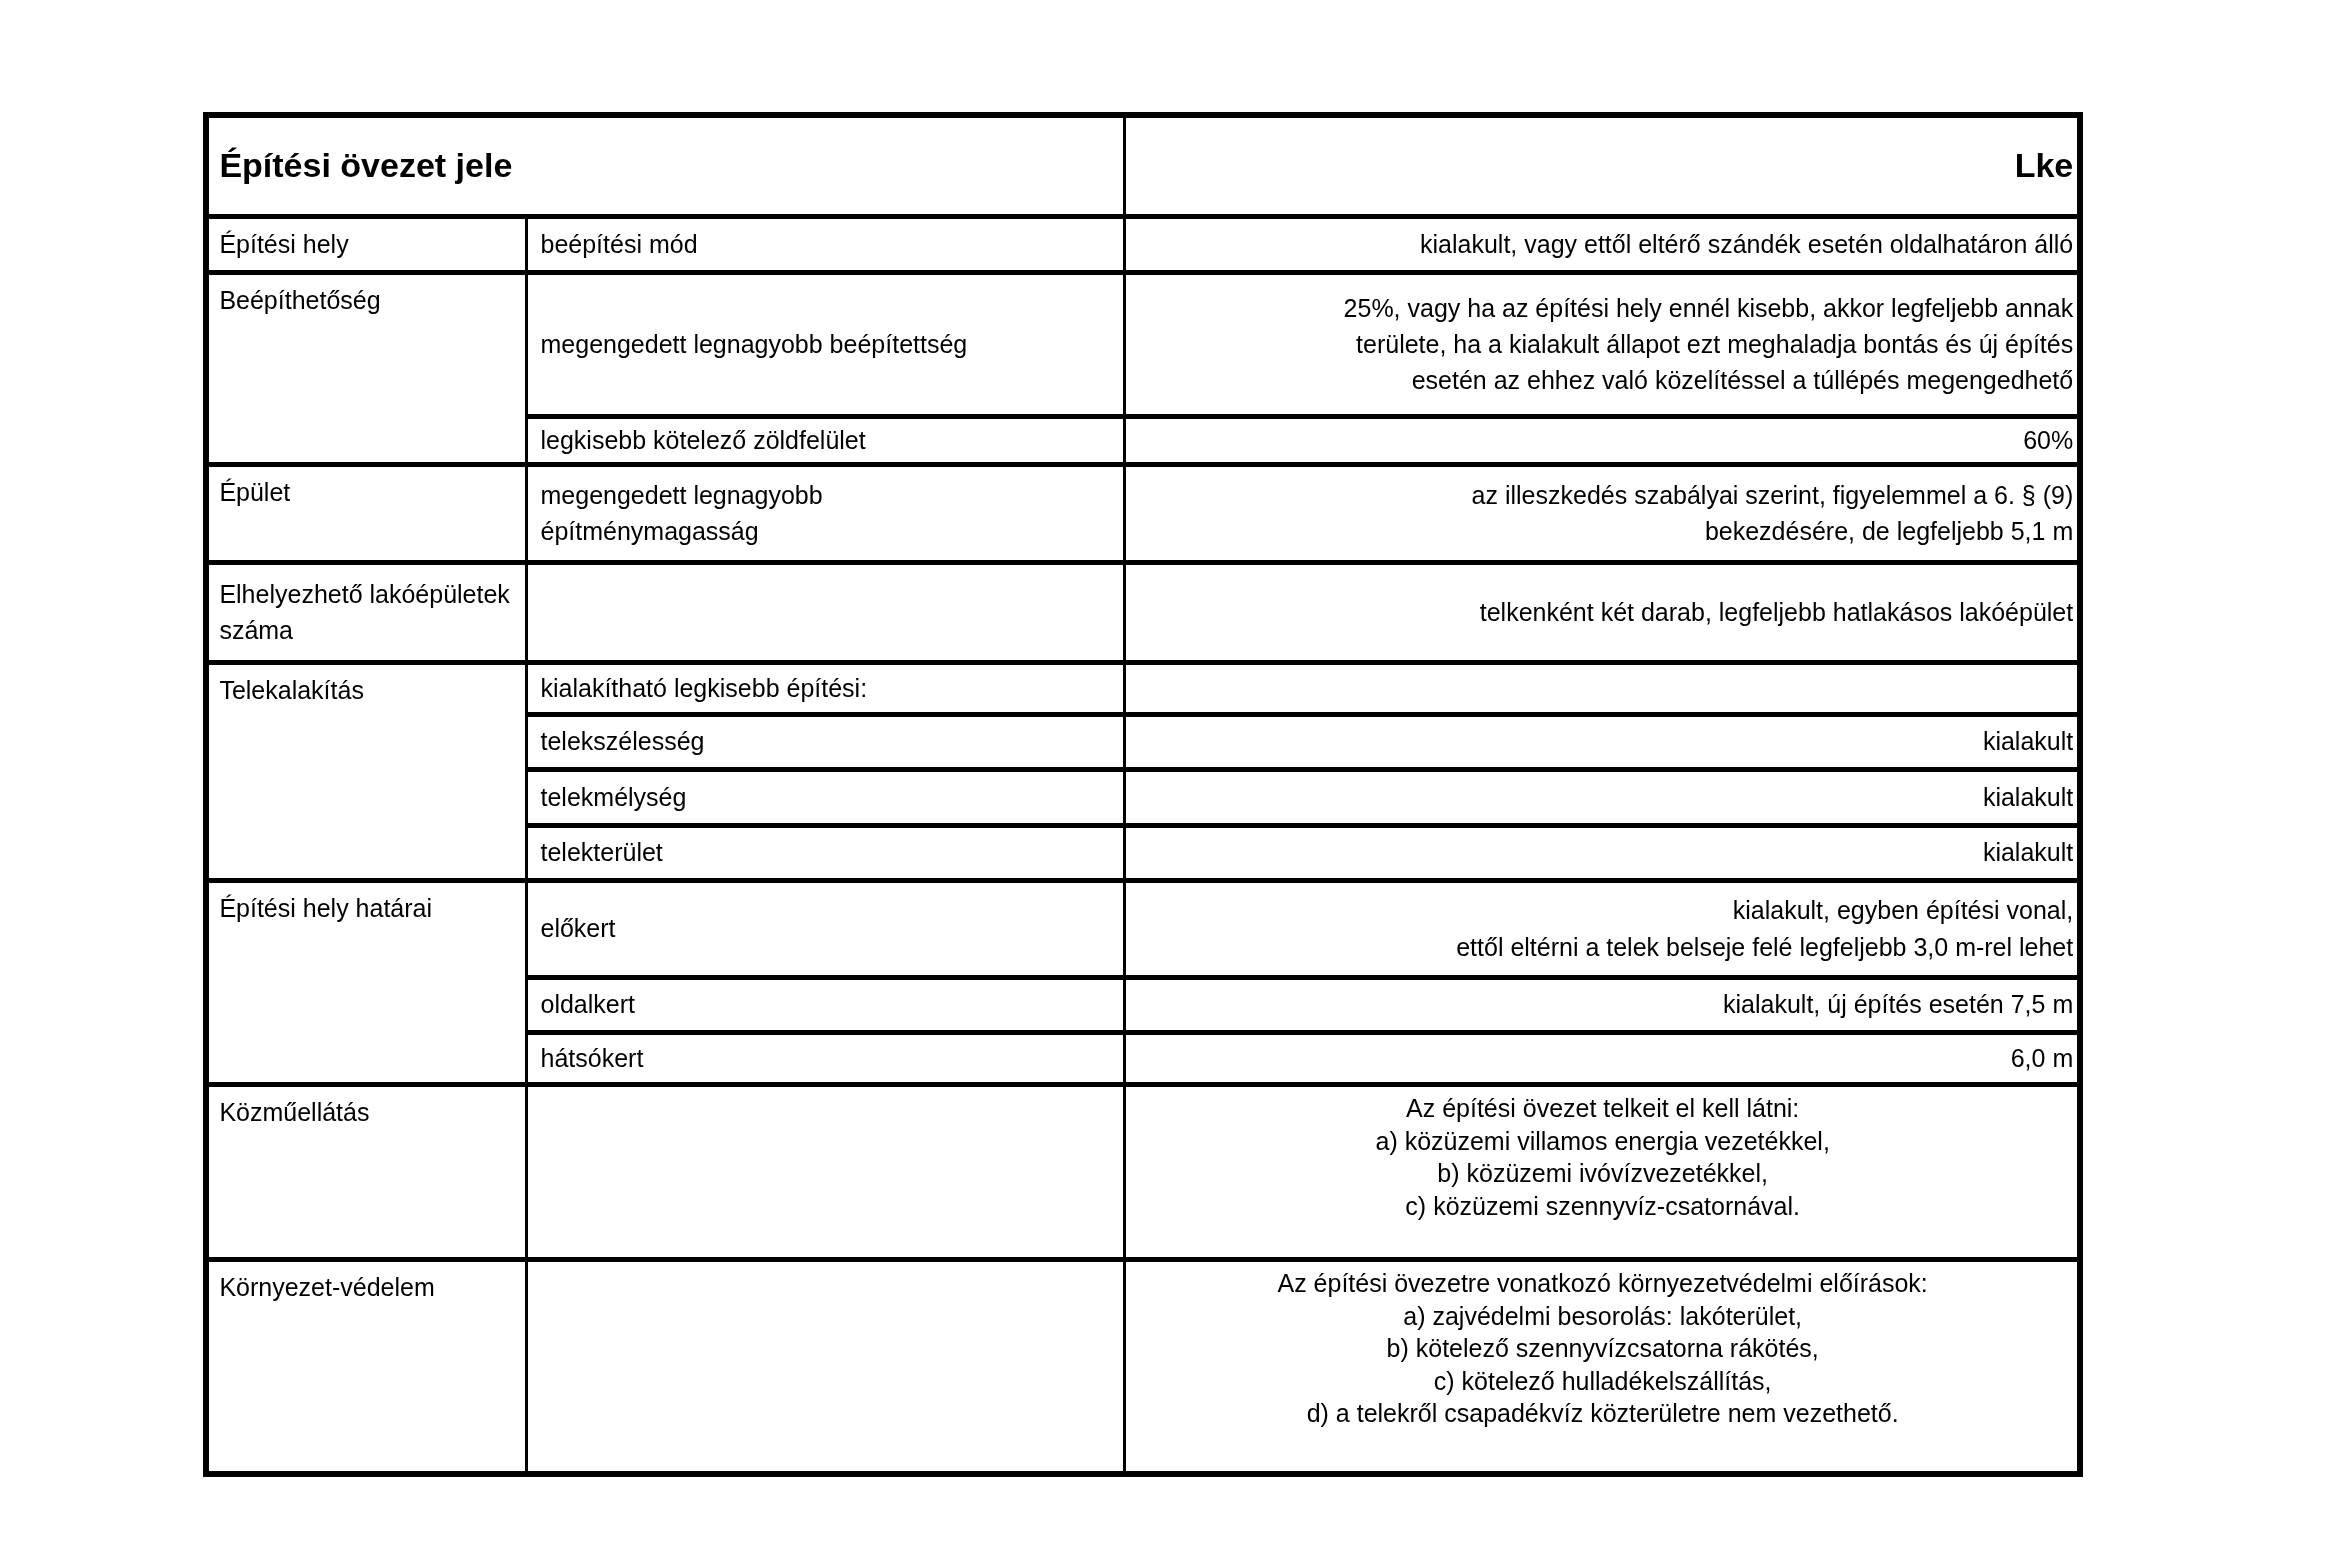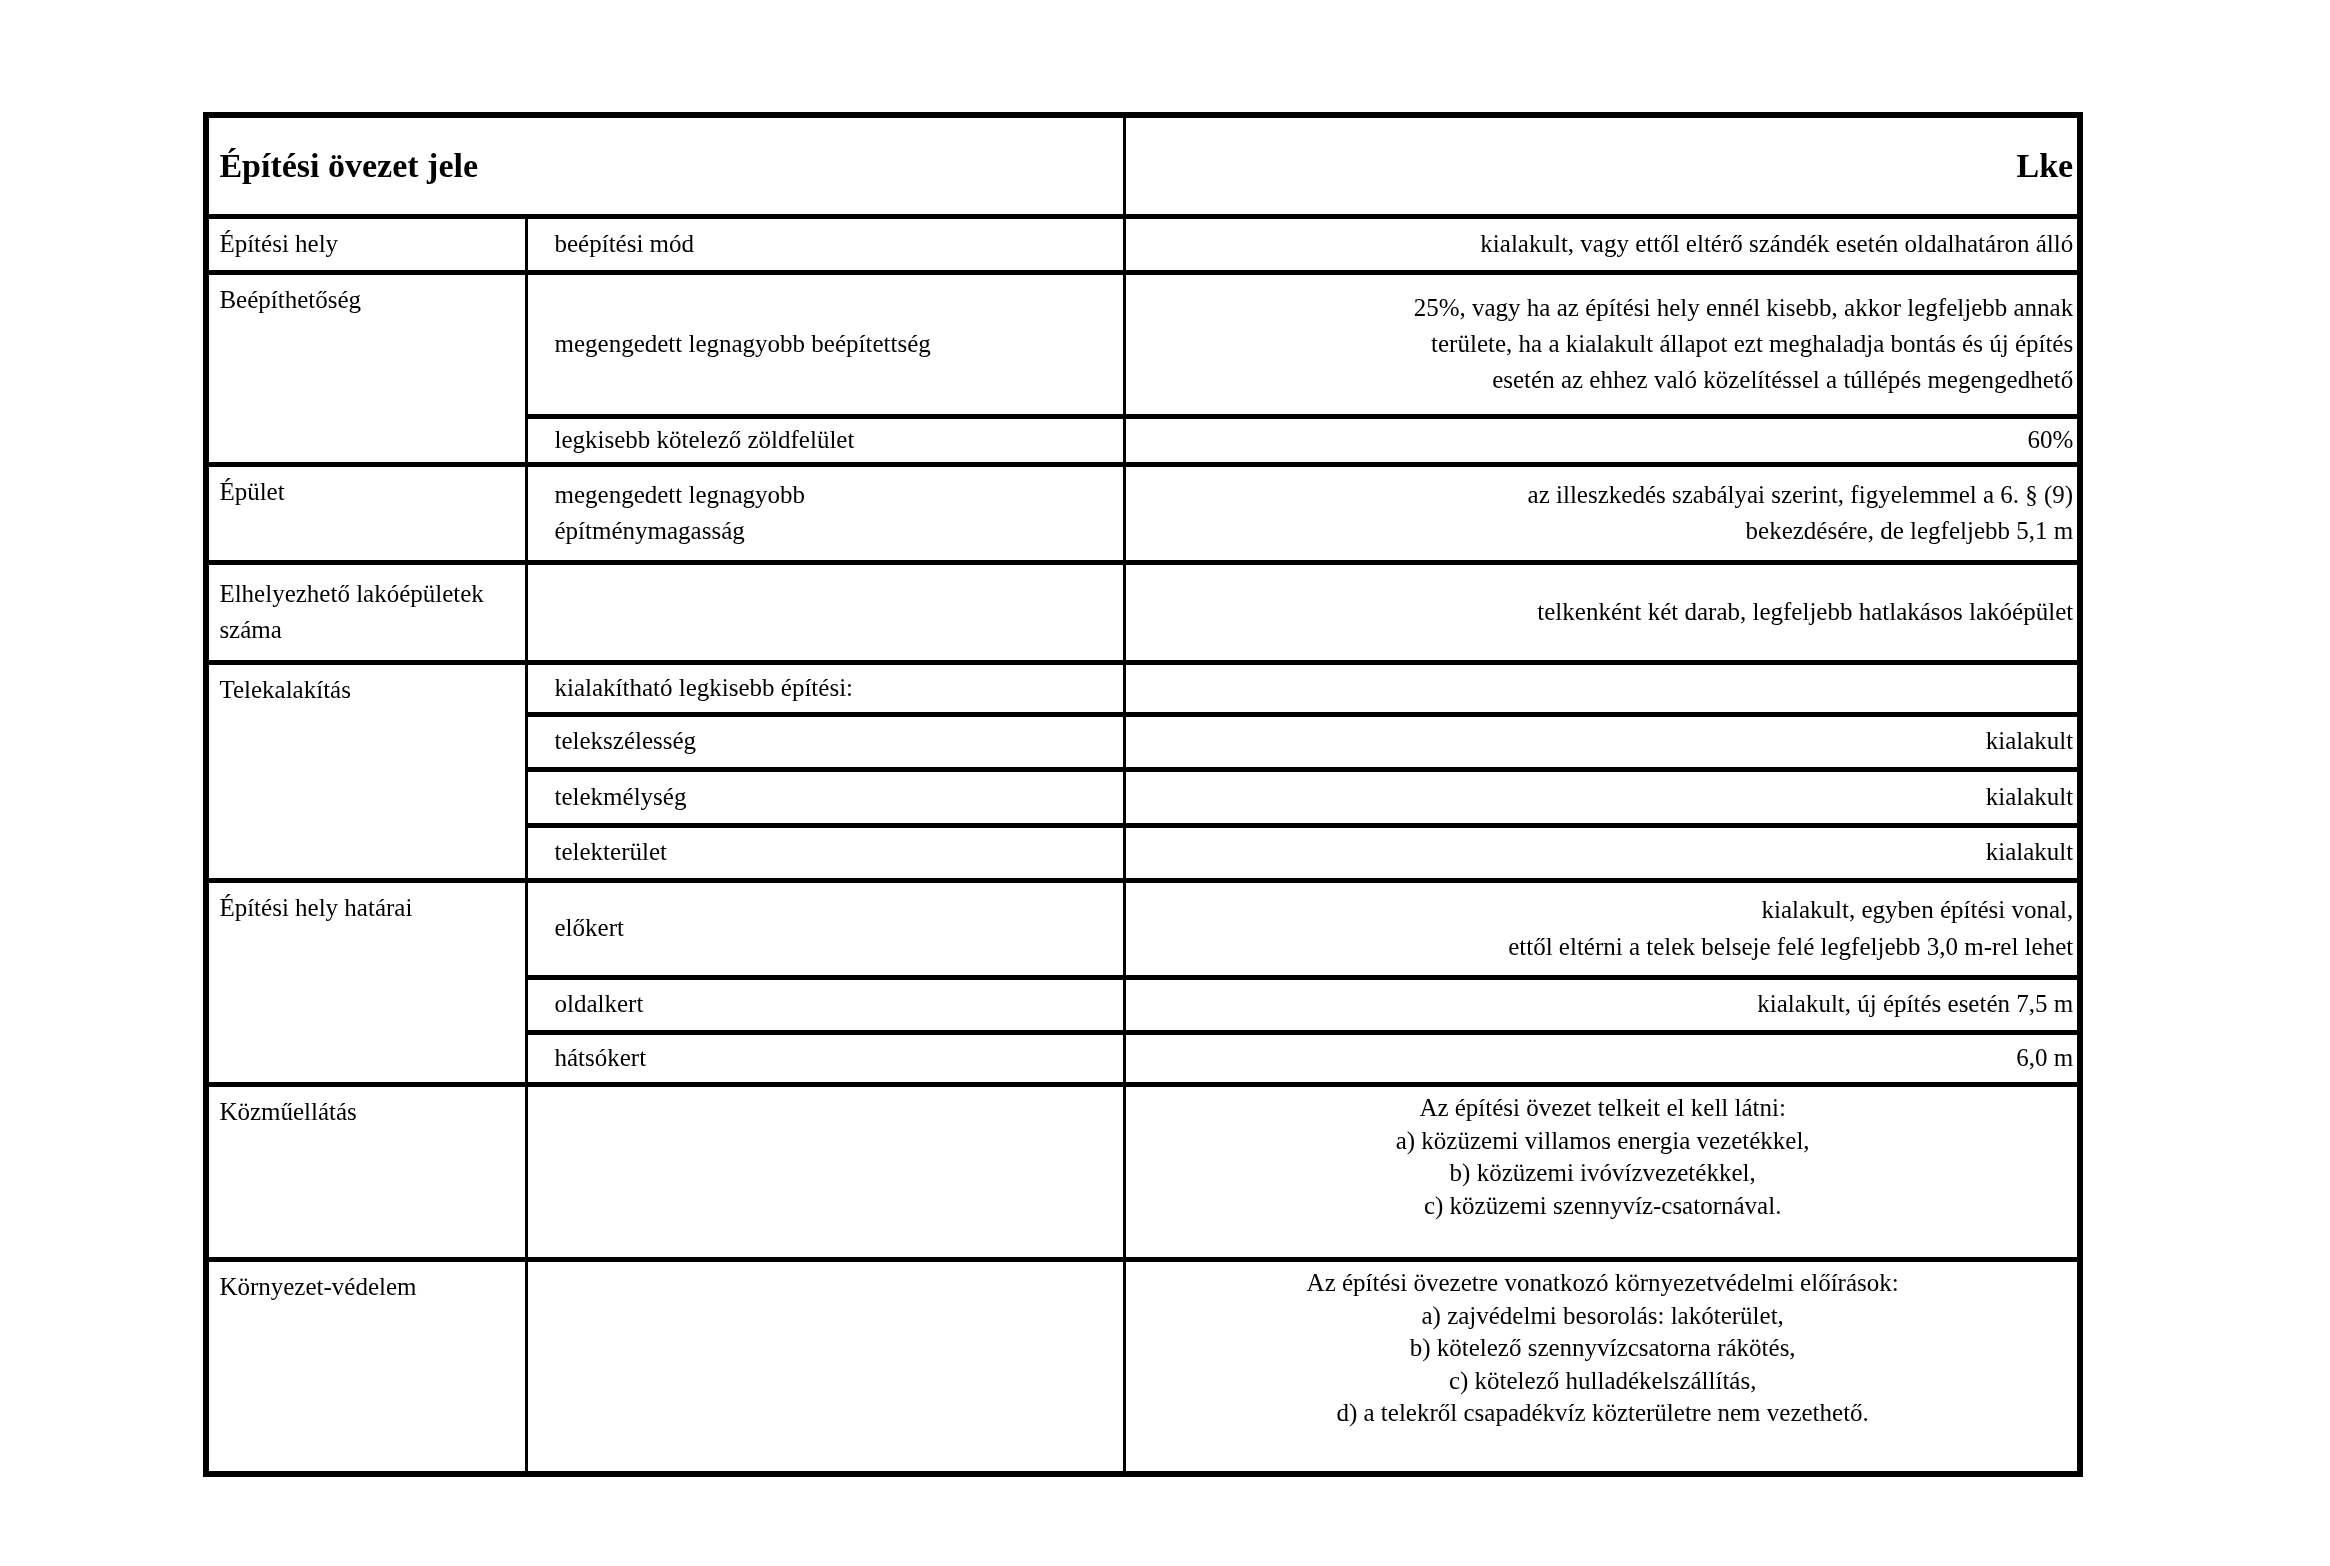--- a/index.html
+++ b/index.html
@@ -1,21 +1,21 @@
 <!DOCTYPE html>
 <html style="font-size:7.5px"><head>
 <meta charset="utf-8">
 <style>
   html,body{margin:0;padding:0;background:#ffffff;}
   .page{
     position:relative;
     width:2330px;height:1566px;
     background:#ffffff;
     color:#000;
-    font-family:Liberation Serif, serif;
+    font-family:Liberation Sans, sans-serif;
     overflow:hidden;
   }
   table.zoning{
     position:absolute;left:203px;top:112px;
     width:1875px;
     border-collapse:collapse;
     table-layout:fixed;
     border:6.1px solid #000;
   }
   col.c1{width:320px}
@@ -30,21 +30,21 @@
     vertical-align:middle;
     overflow:hidden;
   }
   .r0{height:101px}.r1{height:56px}.r2{height:144px}.r3{height:48px}
   .r4{height:98px}.r5{height:100px}.r6{height:52px}.r7{height:55px}
   .r8{height:56px}.r9{height:55px}.r10{height:97px}.r11{height:55px}
   .r12{height:52px}.r13{height:175px}.r14{height:215px}
   .bold{font-weight:bold}
   .hdr{font-size:34px}
   .cat{text-align:left;padding-left:10.4px}
-  .param{text-align:left;padding-left:27px}
+  .param{text-align:left;padding-left:13px}
   .val{text-align:right;padding:2.8px 3.8px}
   .top{vertical-align:top;padding-top:7.5px}
   .ln{display:block;white-space:nowrap}
   .list{
     vertical-align:top;
     text-align:center;
     line-height:1.3;
     padding:5.6px 3.8px 5.6px 6.6px;
   }
 </style>

